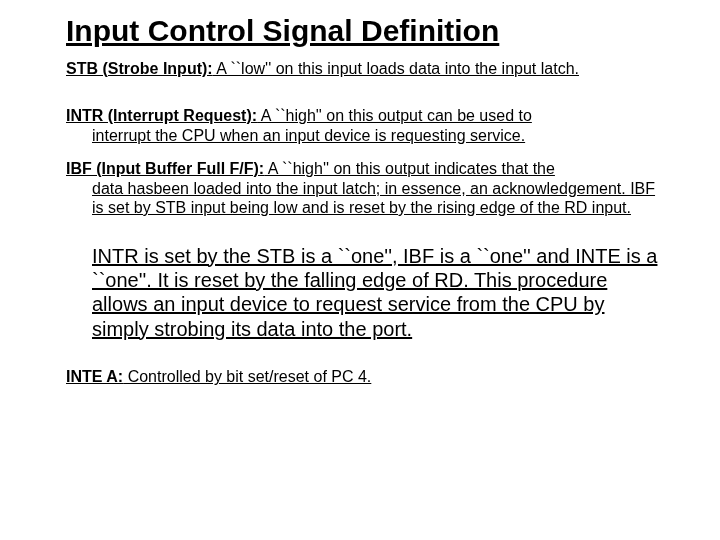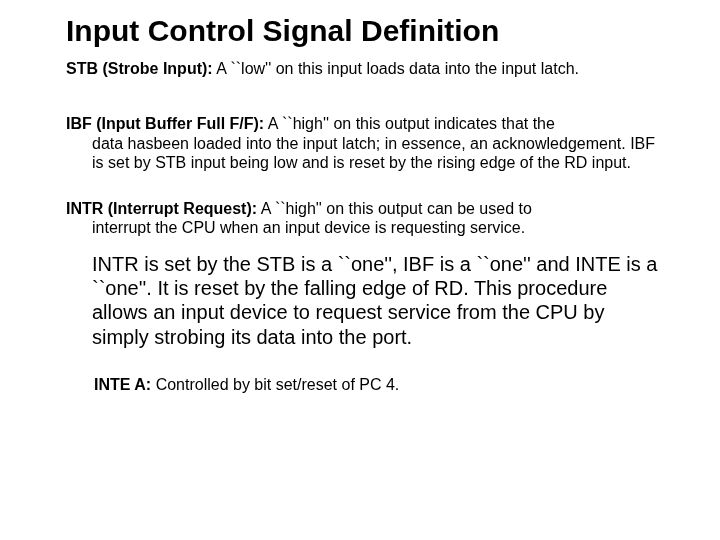--- a/index.html
+++ b/index.html
@@ -9,20 +9,21 @@
     height: 540px;
     background: #ffffff;
     font-family: Arial, Helvetica, sans-serif;
     color: #000000;
   }
   .slide {
     box-sizing: border-box;
     width: 720px;
     height: 540px;
     padding: 14px 60px 0 66px;
+    text-decoration: underline;
   }
   .title {
     font-size: 30px;
     font-weight: 700;
     margin: 0 0 10px 0;
     line-height: 1.15;
     letter-spacing: 0;
     white-space: nowrap;
   }
   .entry {
@@ -33,42 +34,42 @@
   .entry .cont {
     padding-left: 26px;
   }
   .para {
     font-size: 20px;
     line-height: 1.22;
     margin-bottom: 10px;
     padding-left: 26px;
   }
   .sig { font-weight: 700; }
-  .gap-xl { margin-bottom: 36px; }
+  .gap-xl { margin-bottom: 28px; }
   .gap-lg { margin-bottom: 26px; }
 </style>
 </head>
 <body>
 
 <div class="slide">
 
   <h1 class="title">Input Control Signal Definition</h1>
 
   <div class="entry gap-xl">
     <span class="sig">STB (Strobe Input):</span><span> A ``low'' on this input loads data into the input latch.</span>
   </div>
 
+  <div class="entry">
+    <span class="sig">INTR (Interrupt Request):</span><span> A ``high'' on this output can be used to</span>
+    <div class="cont">interrupt the CPU when an input device is requesting service.</div>
+  </div>
+
   <div class="entry gap-lg">
     <span class="sig">IBF (Input Buffer Full F/F):</span><span> A ``high'' on this output indicates that the</span>
     <div class="cont">data hasbeen loaded into the input latch; in essence, an acknowledgement. IBF is set by STB input being low and is reset by the rising edge of the RD input.</div>
   </div>
-
-  <div class="entry">
-    <span class="sig">INTR (Interrupt Request):</span><span> A ``high'' on this output can be used to</span>
-    <div class="cont">interrupt the CPU when an input device is requesting service.</div>
-  </div>
   <div class="para gap-lg">INTR is set by the STB is a ``one'', IBF is a ``one'' and INTE is a ``one''. It is reset by the falling edge of RD. This procedure allows an input device to request service from the CPU by simply strobing its data into the port.</div>
 
-  <div class="entry" style="margin-bottom:4px;margin-left:28px;">
+  <div class="entry" style="margin-bottom:4px;">
     <span class="sig">INTE A:</span><span> Controlled by bit set/reset of PC 4.</span>
   </div>
 
 </div>
 
 </body></html>

